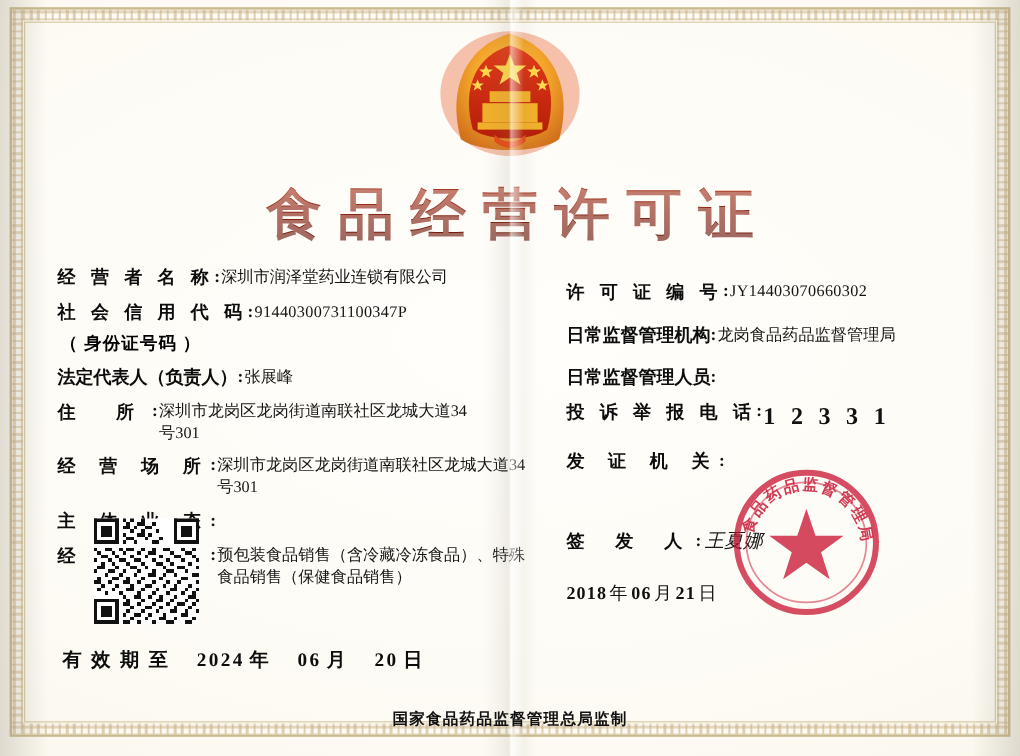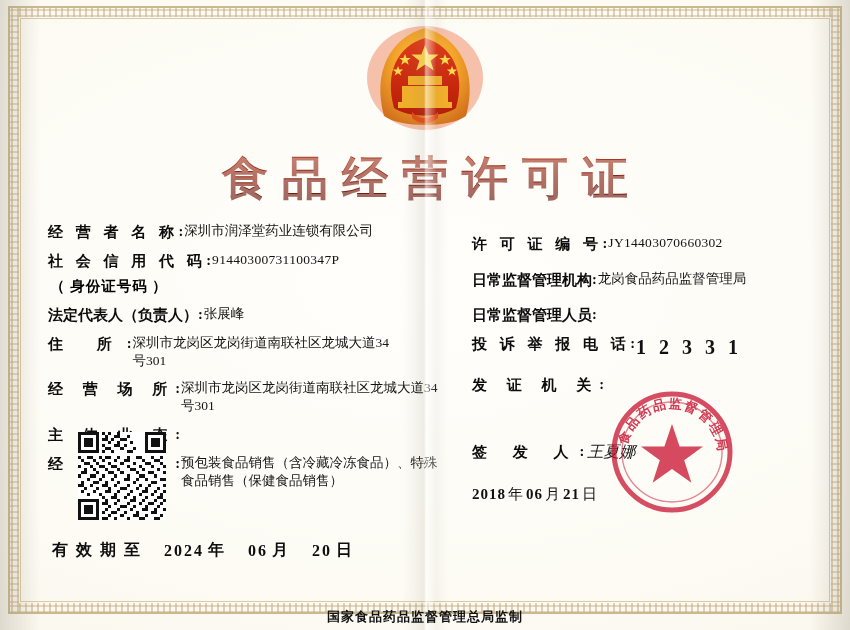--- a/index.html
+++ b/index.html
@@ -228,21 +228,21 @@
     display: flex;
     align-items: center;
     gap: 4px;
   }
   .validity .gap { display:inline-block; width: 14px; }
 
   
   .footer {
     position: absolute;
     left: 0; right: 0;
-    bottom: 4px;
+    bottom: 22px;
     text-align: center;
     font-size: 13px;
     font-weight: bold;
     letter-spacing: 1px;
     color: #111;
   }
 </style>
 </head>
 <body>
 

